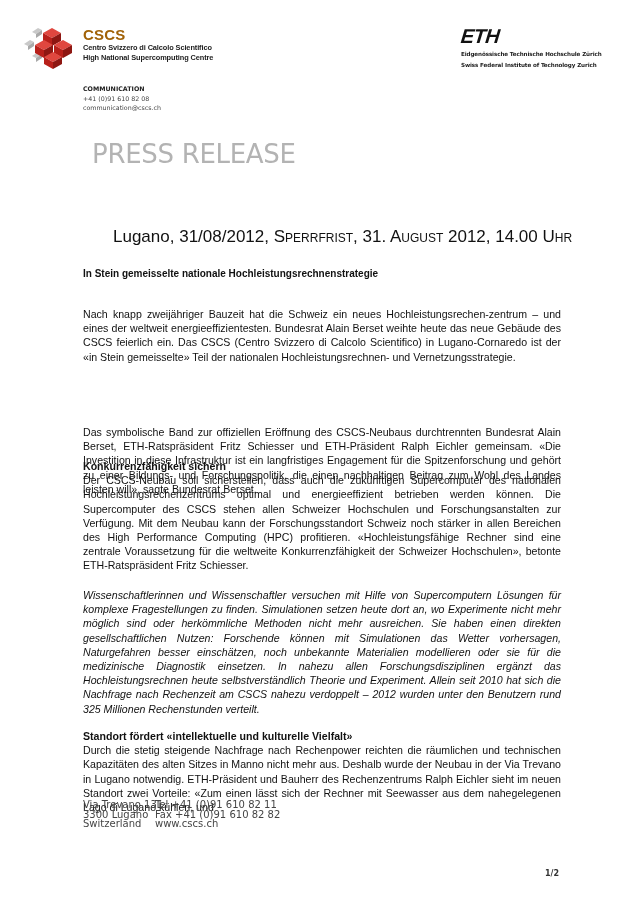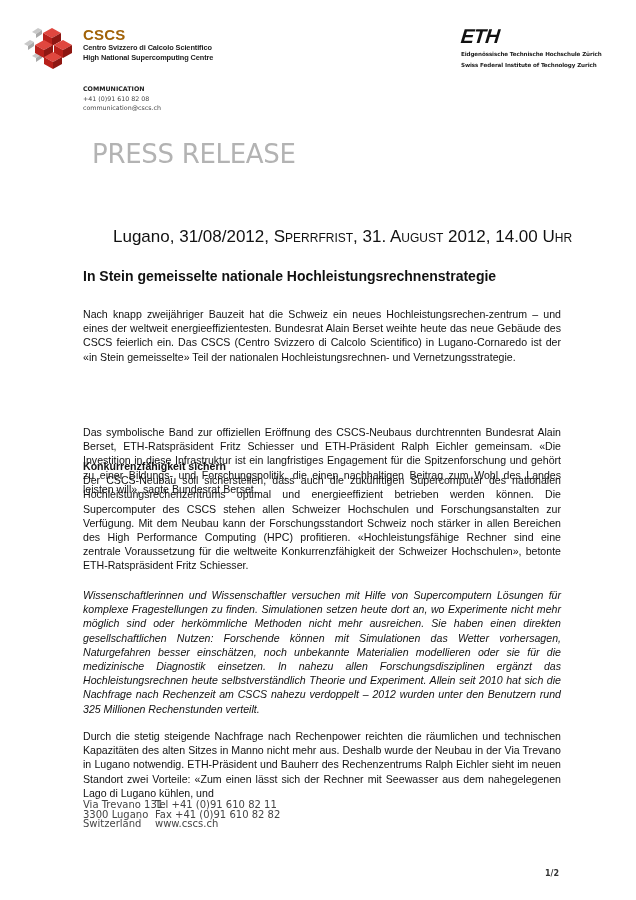--- a/index.html
+++ b/index.html
@@ -16,21 +16,21 @@
 
     .eth { position: absolute; left: 461px; top: 26px; }
     .eth-logo { font-family: "Liberation Sans", sans-serif; font-weight: bold; font-style: italic; font-size: 20px; letter-spacing: -0.5px; color: #111; line-height: 20px; transform: skewX(-6deg); display: inline-block; }
     .eth-sub { font-family: "DejaVu Sans", sans-serif; font-size: 5.6px; font-weight: bold; color: #222; line-height: 8.4px; margin-top: 3px; letter-spacing: -0.1px; }
 
     .press { position: absolute; left: 92px; top: 139px; font-family: "DejaVu Sans", sans-serif; font-size: 26px; color: #b3b3b3; letter-spacing: -0.3px; }
 
     .dateline { position: absolute; left: 83px; top: 227px; font-size: 17px; color: #111; margin-left: 30px; }
     .dateline .sc { font-variant: small-caps; }
 
-    .headline { position: absolute; left: 83px; top: 268px; font-size: 14px; font-weight: bold; color: #111; }
+    .headline { position: absolute; left: 83px; top: 268px; font-size: 10px; font-weight: bold; color: #111; }
 
     .body { position: absolute; left: 83px; width: 478px; font-size: 10.6px; line-height: 14.2px; text-align: justify; color: #111; }
     .lead { top: 307px; font-weight: normal; }
     .p1 { top: 384px; margin-top: 41px; }
     .sec1 { top: 459px; }
     .p3 { top: 588px; font-style: italic; }
     .sec2 { top: 729px; }
     .subhead { font-weight: bold; }
 
     .footer { position: absolute; top: 800px; font-family: "DejaVu Sans", sans-serif; font-size: 10px; color: #444; line-height: 9.5px; }
@@ -96,20 +96,21 @@
 <p class="body p1">Das symbolische Band zur offiziellen Eröffnung des CSCS-Neubaus durchtrennten Bundesrat Alain Berset, ETH-Ratspräsident Fritz Schiesser und ETH-Präsident Ralph Eichler gemeinsam. «Die Investition in diese Infrastruktur ist ein langfristiges Engagement für die Spitzenforschung und gehört zu einer Bildungs- und Forschungspolitik, die einen nachhaltigen Beitrag zum Wohl des Landes leisten will», sagte Bundesrat Berset.</p>
 
 <div class="body sec1">
   <div class="subhead">Konkurrenzfähigkeit sichern</div>
   <p>Der CSCS-Neubau soll sicherstellen, dass auch die zukünftigen Supercomputer des nationalen Hochleistungsrechenzentrums optimal und energieeffizient betrieben werden können. Die Supercomputer des CSCS stehen allen Schweizer Hochschulen und Forschungsanstalten zur Verfügung. Mit dem Neubau kann der Forschungsstandort Schweiz noch stärker in allen Bereichen des High Performance Computing (HPC) profitieren. «Hochleistungsfähige Rechner sind eine zentrale Voraussetzung für die weltweite Konkurrenzfähigkeit der Schweizer Hochschulen», betonte ETH-Ratspräsident Fritz Schiesser.</p>
 </div>
 
 <p class="body p3">Wissenschaftlerinnen und Wissenschaftler versuchen mit Hilfe von Supercomputern Lösungen für komplexe Fragestellungen zu finden. Simulationen setzen heute dort an, wo Experimente nicht mehr möglich sind oder herkömmliche Methoden nicht mehr ausreichen. Sie haben einen direkten gesellschaftlichen Nutzen: Forschende können mit Simulationen das Wetter vorhersagen, Naturgefahren besser einschätzen, noch unbekannte Materialien modellieren oder sie für die medizinische Diagnostik einsetzen. In nahezu allen Forschungsdisziplinen ergänzt das Hochleistungsrechnen heute selbstverständlich Theorie und Experiment. Allein seit 2010 hat sich die Nachfrage nach Rechenzeit am CSCS nahezu verdoppelt – 2012 wurden unter den Benutzern rund 325 Millionen Rechenstunden verteilt.</p>
 
 <div class="body sec2">
+  <div class="subhead">Standort fördert «intellektuelle und kulturelle Vielfalt»</div>
   <p>Durch die stetig steigende Nachfrage nach Rechenpower reichten die räumlichen und technischen Kapazitäten des alten Sitzes in Manno nicht mehr aus. Deshalb wurde der Neubau in der Via Trevano in Lugano notwendig. ETH-Präsident und Bauherr des Rechenzentrums Ralph Eichler sieht im neuen Standort zwei Vorteile: «Zum einen lässt sich der Rechner mit Seewasser aus dem nahegelegenen Lago di Lugano kühlen, und</p>
 </div>
 
 <div class="footer f1">
   <div>Via Trevano 131</div>
   <div>3300 Lugano</div>
   <div>Switzerland</div>
 </div>
 <div class="footer f2">
   <div>Tel  +41 (0)91 610 82 11</div>

